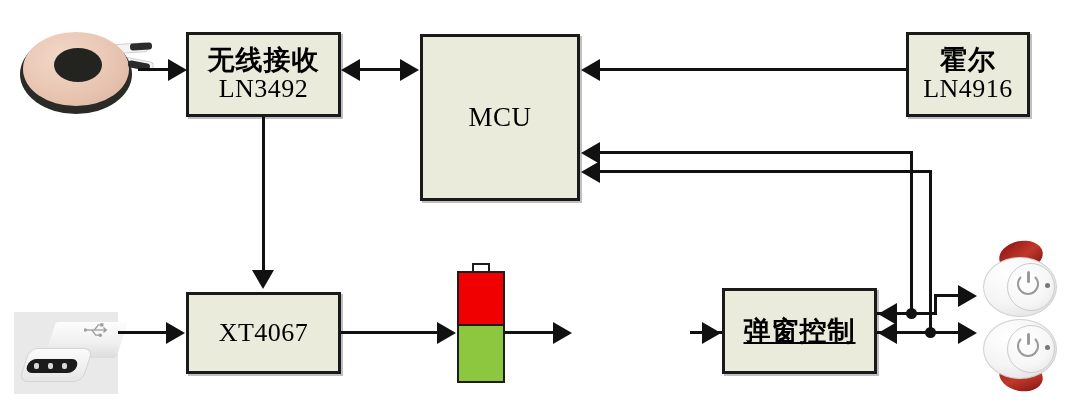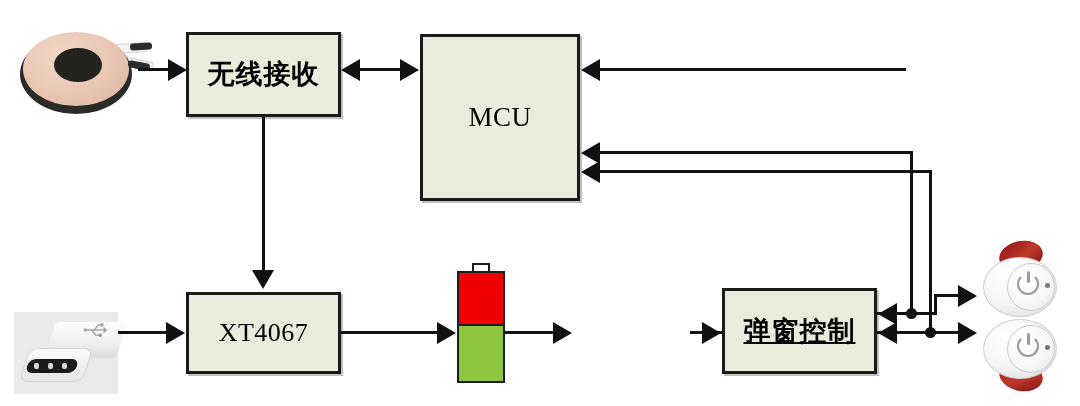--- a/index.html
+++ b/index.html
@@ -115,26 +115,31 @@
   <div id="batt">
     <div class="b-nub"></div>
     <div class="b-body">
       <div class="b-top"></div>
       <div class="b-bot"></div>
     </div>
   </div>
 
   <div class="box" style="left:186px;top:32px;width:155px;height:85px;">
     <div class="cn">无线接收</div>
+    <div class="pn">LN3492</div>
   </div>
 
   <div class="box single" style="left:420px;top:34px;width:160px;height:167px;">
     <div class="pn">MCU</div>
   </div>
 
+  <div class="box" style="left:906px;top:32px;width:124px;height:85px;">
+    <div class="cn">霍尔</div>
+    <div class="pn">LN4916</div>
+  </div>
 
   <div class="box" style="left:186px;top:292px;width:155px;height:82px;">
     <div class="pn">XT4067</div>
   </div>
 
 
   <div class="box" style="left:722px;top:288px;width:155px;height:86px;text-decoration:underline;">
     <div class="cn">弹窗控制</div>
   </div>
 

